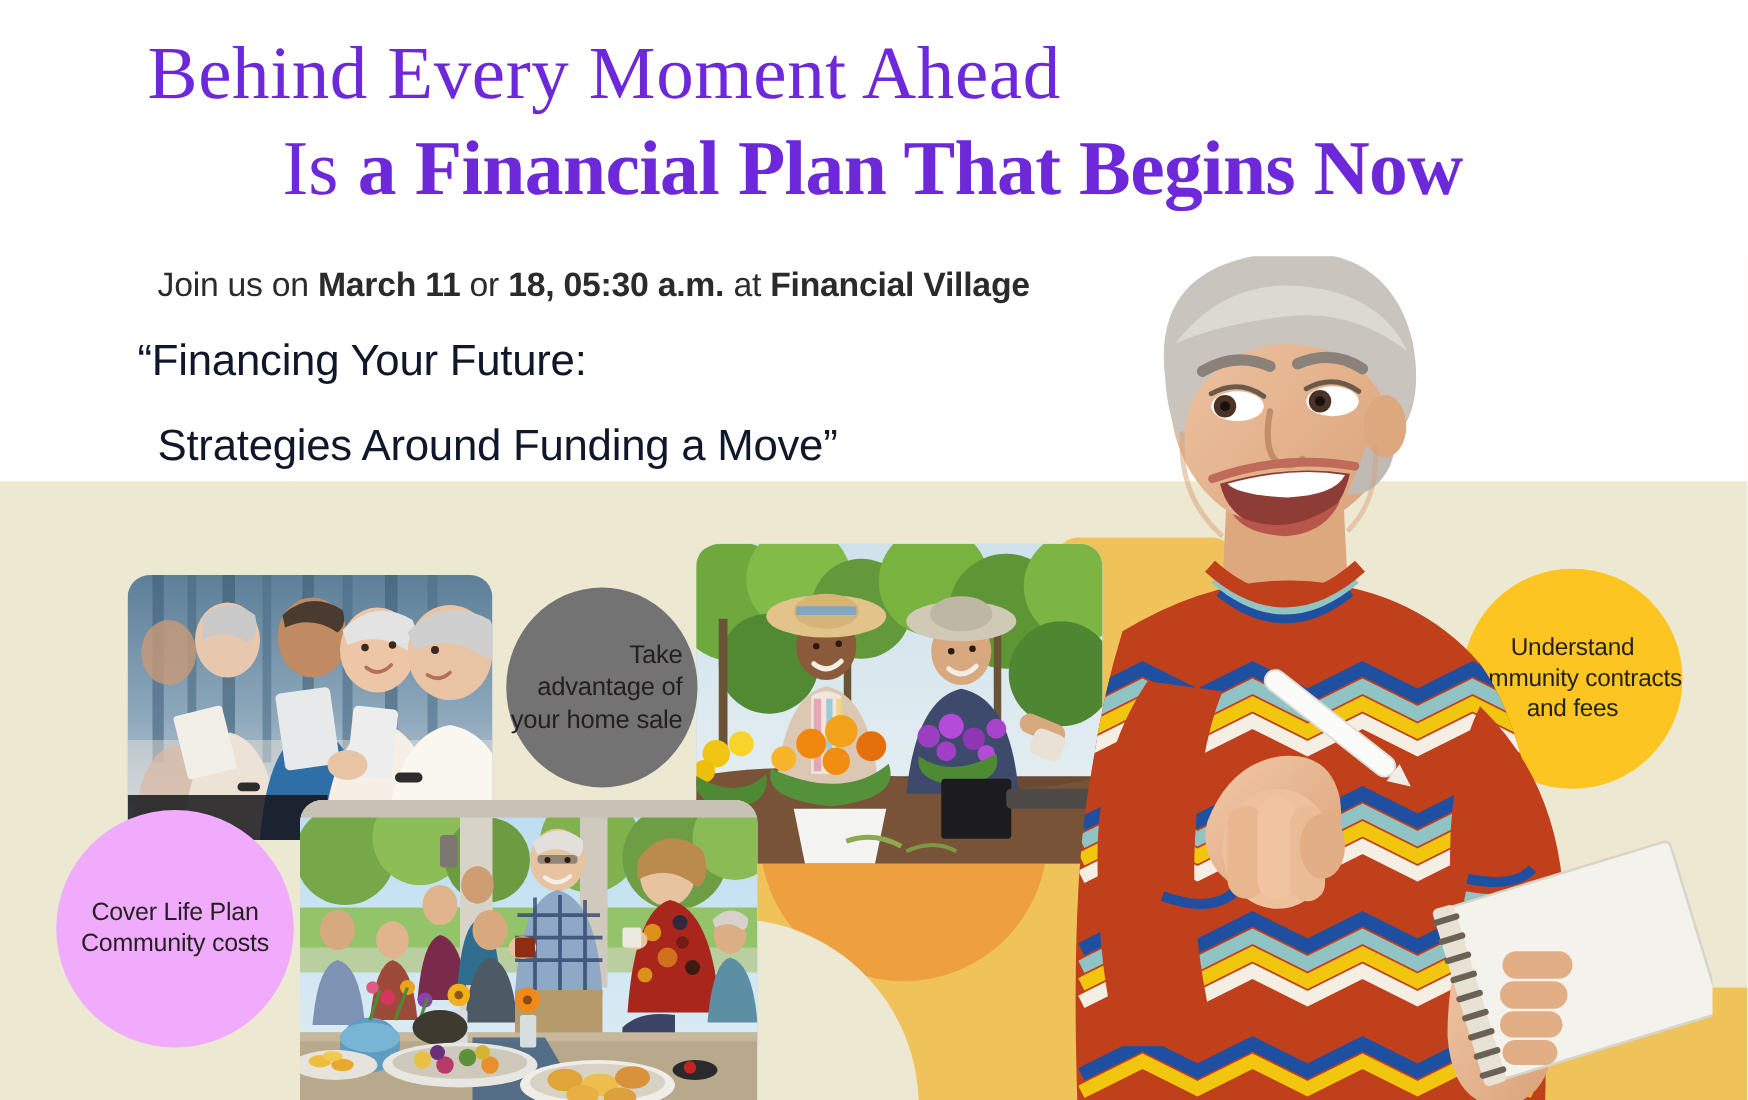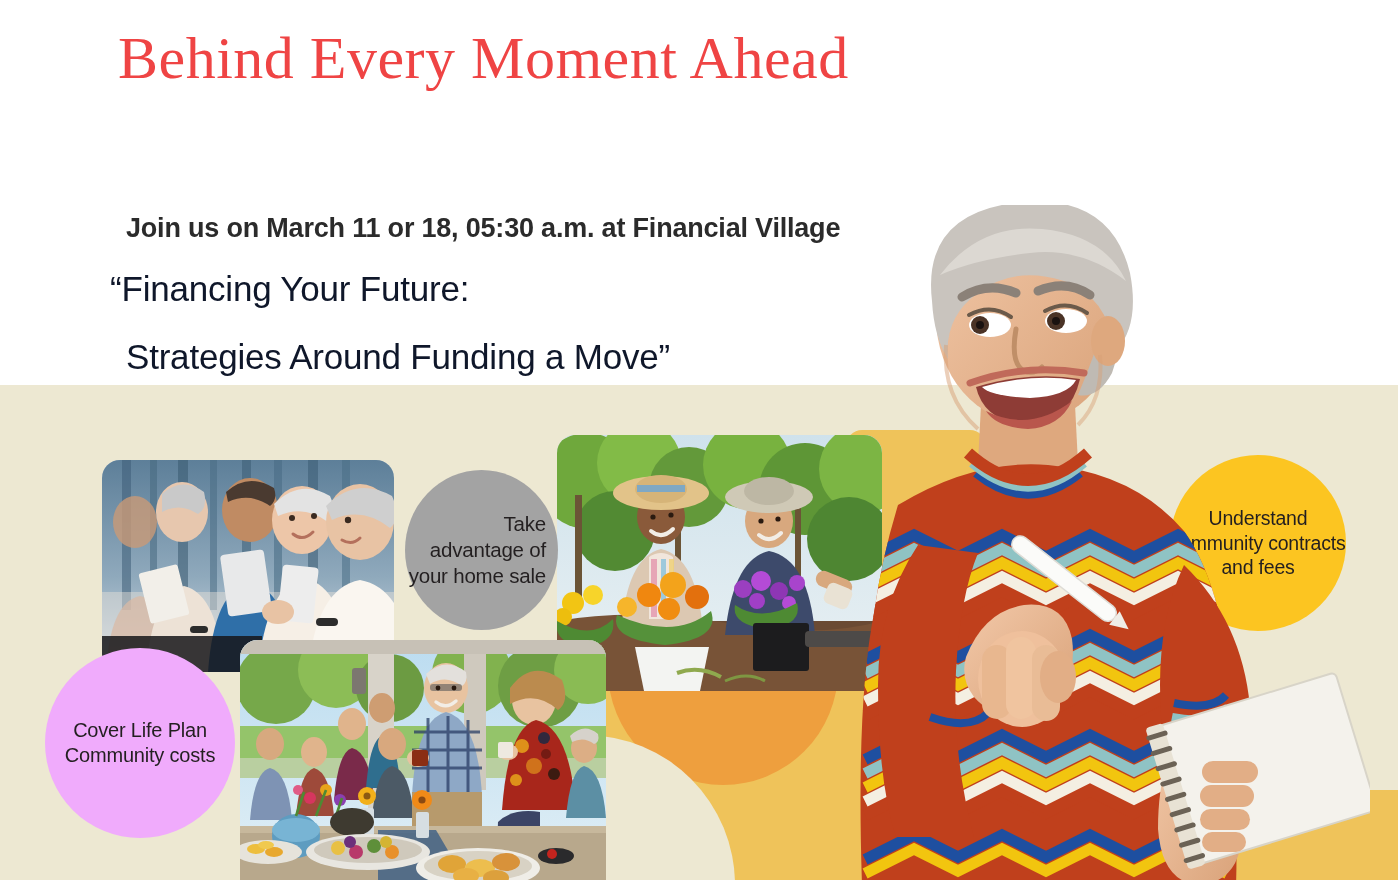--- a/index.html
+++ b/index.html
@@ -27,21 +27,21 @@
     left: 0; top: 385px;
     width: 1398px; height: 495px;
     background: #EDE8D2;
   }
 
   
   .headline {
     position: absolute;
     left: 118px; top: 28px;
     width: 1190px;
-    color: #ef4444;
+    color: #6d28d9;
     font-family: "Liberation Serif", serif;
     line-height: 1.0;
   }
   .headline-line1 {
     font-size: 60px;
     font-weight: 400;
     letter-spacing: 0.5px;
     white-space: nowrap;
   }
   .headline-line2 {
@@ -55,21 +55,21 @@
 
   
   .subhead {
     position: absolute;
     left: 126px; top: 213px;
     font-size: 27px;
     color: #2B2B2B;
     letter-spacing: -0.2px;
     white-space: nowrap;
   }
-  .sub-reg  { font-weight: 700; margin-top: 32px; }
+  .sub-reg  { font-weight: 400; margin-top: 32px; }
   .sub-bold { font-weight: 700; }
 
   
   .topic {
     position: absolute;
     left: 110px; top: 266px;
     color: #0f172a;
     font-size: 35px;
     font-weight: 400;
     line-height: 1.33;
@@ -135,21 +135,21 @@
     display: flex;
     align-items: center;
     justify-content: center;
     color: #231F20;
     line-height: 1.26;
     letter-spacing: -0.2px;
   }
   #callout-home {
     left: 405px; top: 470px;
     width: 153px; height: 160px;
-    background: #a3a3a3;
+    background: #737373;
     font-size: 20.5px;
     text-align: right;
     padding-right: 12px;
     z-index: 4;
   }
   #callout-understand {
     left: 1170px; top: 455px;
     width: 176px; height: 176px;
     background: #FCC521;
     font-size: 19.5px;
@@ -184,20 +184,21 @@
   <div class="band-beige"></div>
 
   <div class="shape-gold-right"></div>
   <div class="shape-gold-big"></div>
   <div class="shape-orange-mid"></div>
   <div class="shape-beige-cut"></div>
   <div class="shape-gold-lowright"></div>
 
   <div class="headline">
     <div class="headline-line1">Behind Every Moment Ahead</div>
+    <div class="headline-line2"><span class="hl-light">Is </span><span class="hl-bold">a Financial Plan That Begins Now</span></div>
   </div>
 
   <div class="subhead"><span class="sub-reg">Join us on </span><span class="sub-bold">March 11</span><span class="sub-reg"> or </span><span class="sub-bold">18, 05:30 a.m.</span><span class="sub-reg"> at </span><span class="sub-bold">Financial Village</span></div>
 
   <div class="topic">
     <div>“Financing Your Future:</div>
     <div class="topic-l2">Strategies Around Funding a Move”</div>
   </div>
 
   <div class="photo" id="photo-tablets">

